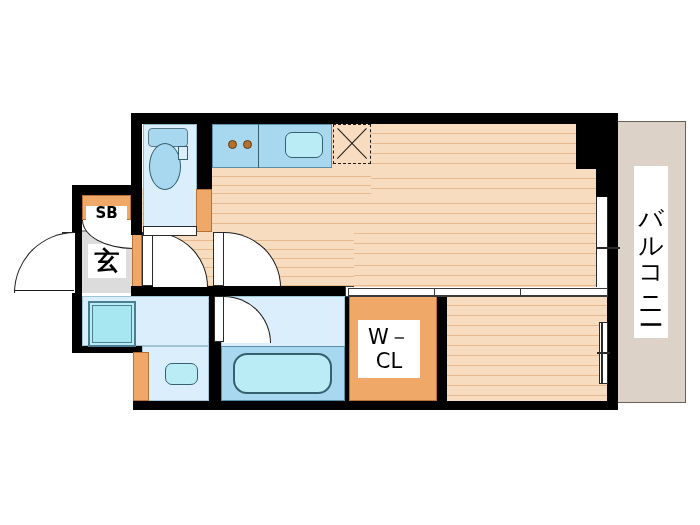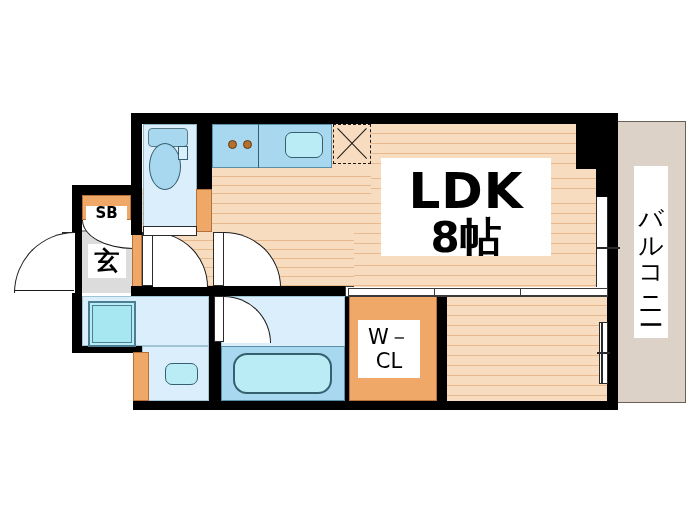--- a/index.html
+++ b/index.html
@@ -144,24 +144,20 @@
   <div class="xline" style="left:331px;top:143px;width:42px;transform:rotate(46deg);"></div>
   <div class="xline" style="left:331px;top:143px;width:42px;transform:rotate(-46deg);"></div>
 
   <div class="abs planks-fine" style="left:212px;top:168px;width:159px;height:20px;"></div>
 
   <div class="abs planks" style="left:371px;top:124px;width:205px;height:45px;"></div>
   <div class="abs wall" style="left:576px;top:113px;width:32px;height:56px;"></div>
   <div class="abs planks" style="left:371px;top:169px;width:225px;height:28px;"></div>
   <div class="abs wall" style="left:596px;top:169px;width:12px;height:28px;"></div>
 
-  <div class="label" style="left:381px;top:158px;width:170px;height:110px;">
-    <div class="lbl-ldk">LDK</div>
-    <div class="lbl-ldk2">8帖</div>
-  </div>
 
   <div class="abs planks-fine" style="left:142px;top:232px;width:212px;height:58px;"></div>
 
   <div class="abs orange" style="left:196px;top:189px;width:16px;height:43px;border:1px solid #b5703a;"></div>
 
   <div class="abs orange" style="left:132px;top:232px;width:10px;height:58px;border:1px solid #b5703a;"></div>
 
   <div class="abs wall" style="left:131px;top:185px;width:11px;height:50px;"></div>
   <div class="abs wall" style="left:131px;top:286px;width:223px;height:10px;"></div>
   <div class="abs wall" style="left:209px;top:286px;width:12px;height:10px;"></div>

